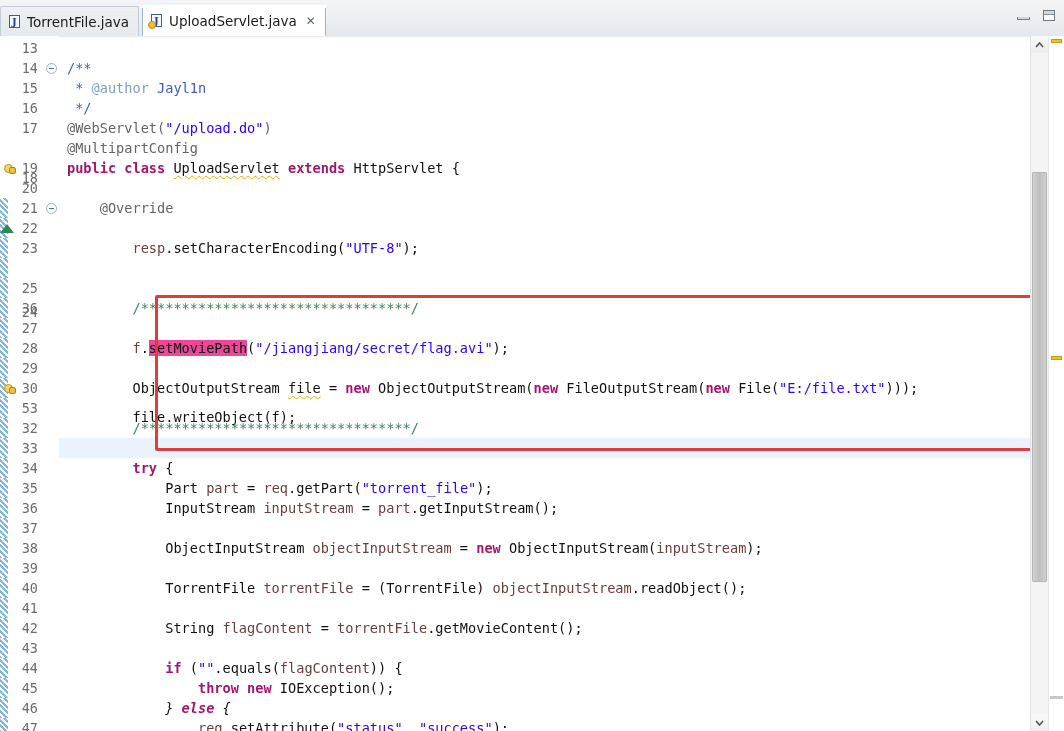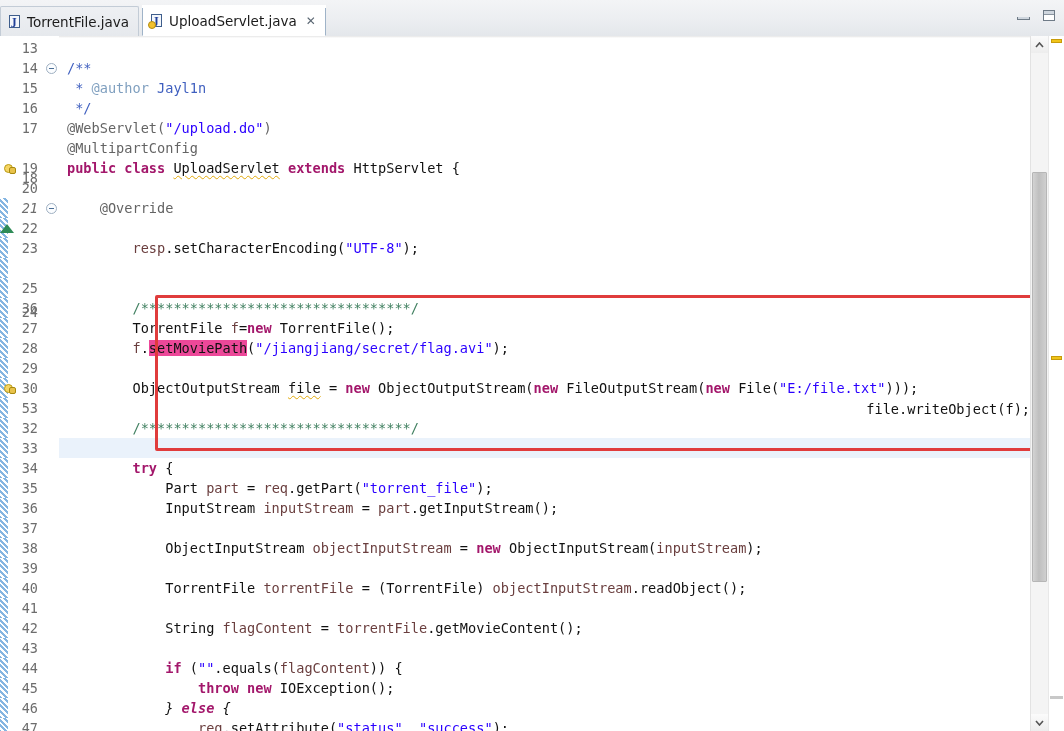--- a/index.html
+++ b/index.html
@@ -233,21 +233,21 @@
         <div class="lnum" style="top: 62px;">16</div>
         <div class="lnum" style="top: 82px;">17</div>
         <div class="lnum" style="top: 102px; margin-top: 30px;">18</div>
         <div class="gmark bulb" style="top: 124px;">
           <span class="b1"></span>
           <span class="b2"></span>
         </div>
         <div class="lnum" style="top: 122px;">19</div>
         <div class="lnum" style="top: 142px;">20</div>
         <div class="changebar" style="top: 162px; height: 20px;"></div>
-        <div class="lnum" style="top: 162px; font-style: italic;">21</div>
+        <div class="lnum" style="top: 162px;">21</div>
         <div class="changebar" style="top: 182px; height: 20px;"></div>
         <div class="trimark" style="top: 188px;"></div>
         <div class="lnum" style="top: 182px;">22</div>
         <div class="changebar" style="top: 202px; height: 20px;"></div>
         <div class="lnum" style="top: 202px;">23</div>
         <div class="changebar" style="top: 222px; height: 20px;"></div>
         <div class="lnum" style="top: 222px; margin-top: 44px;">24</div>
         <div class="changebar" style="top: 242px; height: 20px;"></div>
         <div class="lnum" style="top: 242px;">25</div>
         <div class="changebar" style="top: 262px; height: 20px;"></div>
@@ -312,25 +312,24 @@
         <div class="cline" style="top: 62px;"><span class="txt"> <span class="jdoc">*/</span></span></div>
         <div class="cline" style="top: 82px;"><span class="txt"><span class="ann">@WebServlet(</span><span class="str">"/upload.do"</span><span class="ann">)</span></span></div>
         <div class="cline" style="top: 102px;"><span class="txt"><span class="ann">@MultipartConfig</span></span></div>
         <div class="cline" style="top: 122px;"><span class="txt"><span class="kw">public</span> <span class="kw">class</span> <span class="warnu">UploadServlet</span> <span class="kw">extends</span> HttpServlet {</span></div>
         <div class="cline" style="top: 142px;"><span class="txt"></span></div>
         <div class="cline" style="top: 162px;"><span class="txt">    <span class="ann">@Override</span></span></div>
         <div class="cline" style="top: 202px;"><span class="txt">        <span class="pvar">resp</span>.setCharacterEncoding(<span class="str">"UTF-8"</span>);</span></div>
         <div class="cline" style="top: 222px;"><span class="txt"></span></div>
         <div class="cline" style="top: 242px;"><span class="txt"></span></div>
         <div class="cline" style="top: 262px;"><span class="txt">        <span class="cmt">/*********************************/</span></span></div>
-        <div class="cline" style="top: 282px;"><span class="txt">        TorrentFile <span class="pvar">f</span>=<span class="kw">new</span> TorrentFile();</span></div>
         <div class="cline" style="top: 302px;"><span class="txt">        <span class="pvar">f</span>.<span class="hl">setMoviePath</span>(<span class="str">"/jiangjiang/secret/flag.avi"</span>);</span></div>
         <div class="cline" style="top: 322px;"><span class="txt"></span></div>
         <div class="cline" style="top: 342px;"><span class="txt">        ObjectOutputStream <span class="warnu">file</span> = <span class="kw">new</span> ObjectOutputStream(<span class="kw">new</span> FileOutputStream(<span class="kw">new</span> File(<span class="str">"E:/file.txt"</span>)));</span></div>
-        <div class="cline" style="top: 363px; text-align: right;"><span class="txt">        file.writeObject(f);</span></div>
+        <div class="cline" style="top: 371px;"><span class="txt">        file.writeObject(f);</span></div>
         <div class="cline" style="top: 382px;"><span class="txt">        <span class="cmt">/*********************************/</span></span></div>
         <div class="curline" style="top: 402px;"></div>
         <div class="cline" style="top: 402px;"><span class="txt"></span></div>
         <div class="cline" style="top: 422px;"><span class="txt">        <span class="kw">try</span> {</span></div>
         <div class="cline" style="top: 442px;"><span class="txt">            Part <span class="pvar">part</span> = <span class="pvar">req</span>.getPart(<span class="str">"torrent_file"</span>);</span></div>
         <div class="cline" style="top: 462px;"><span class="txt">            InputStream <span class="pvar">inputStream</span> = <span class="pvar">part</span>.getInputStream();</span></div>
         <div class="cline" style="top: 482px;"><span class="txt"></span></div>
         <div class="cline" style="top: 502px;"><span class="txt">            ObjectInputStream <span class="pvar">objectInputStream</span> = <span class="kw">new</span> ObjectInputStream(<span class="pvar">inputStream</span>);</span></div>
         <div class="cline" style="top: 522px;"><span class="txt"></span></div>
         <div class="cline" style="top: 542px;"><span class="txt">            TorrentFile <span class="pvar">torrentFile</span> = (TorrentFile) <span class="pvar">objectInputStream</span>.readObject();</span></div>

